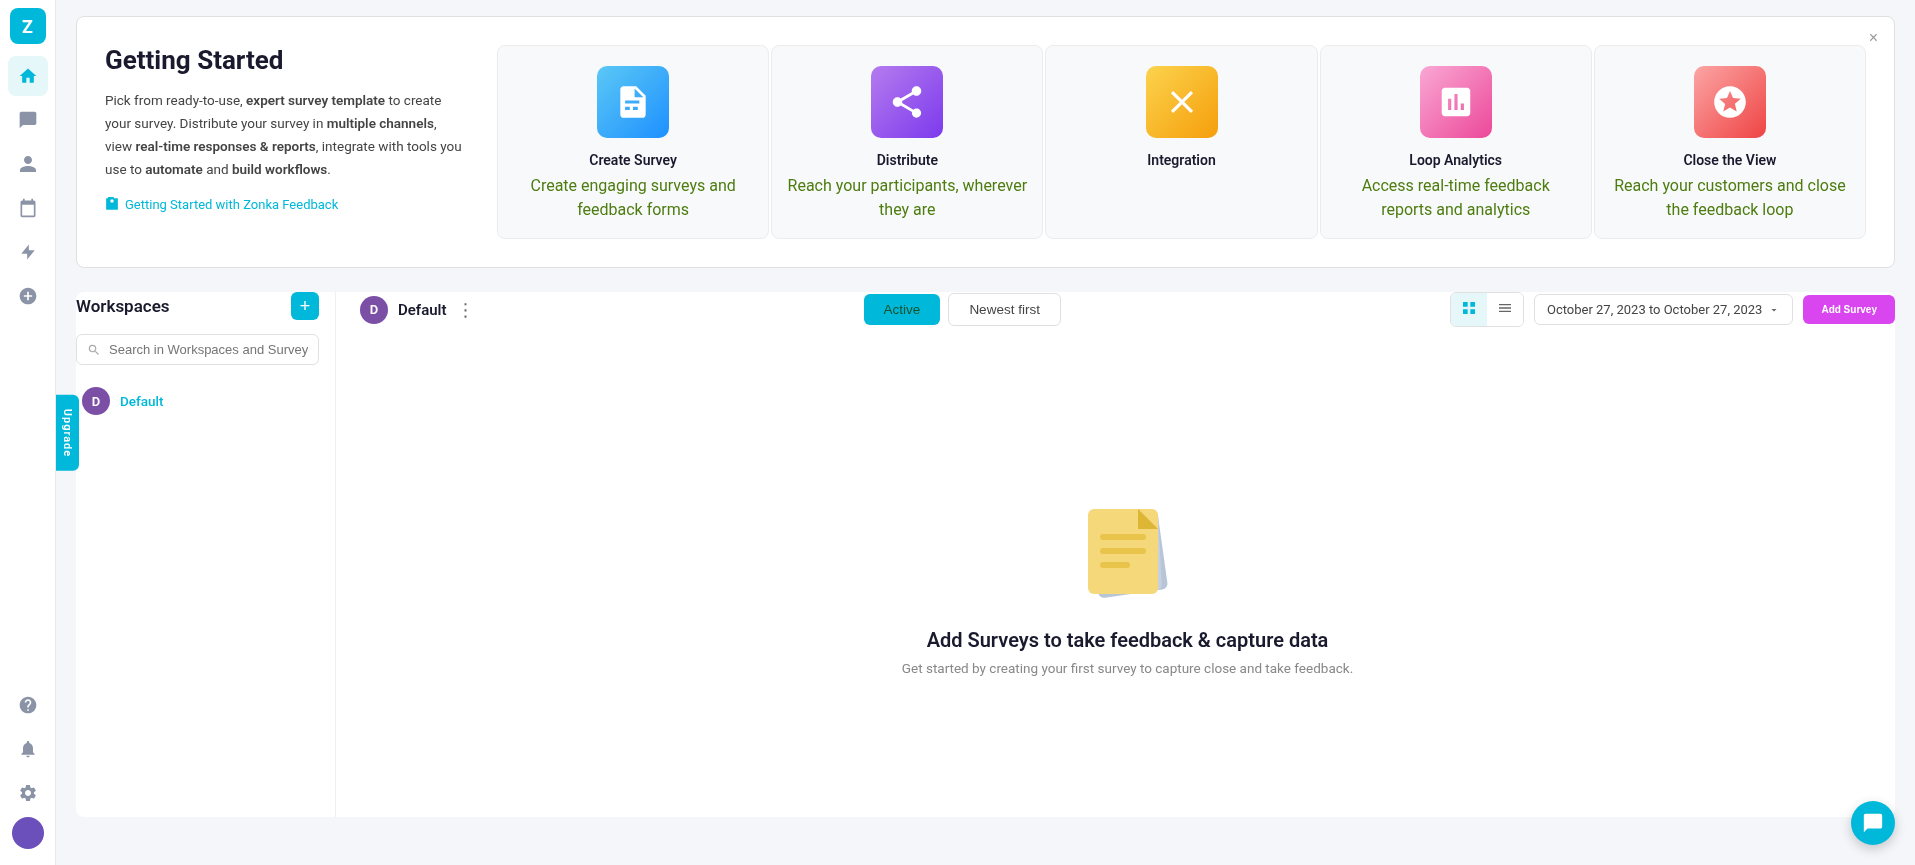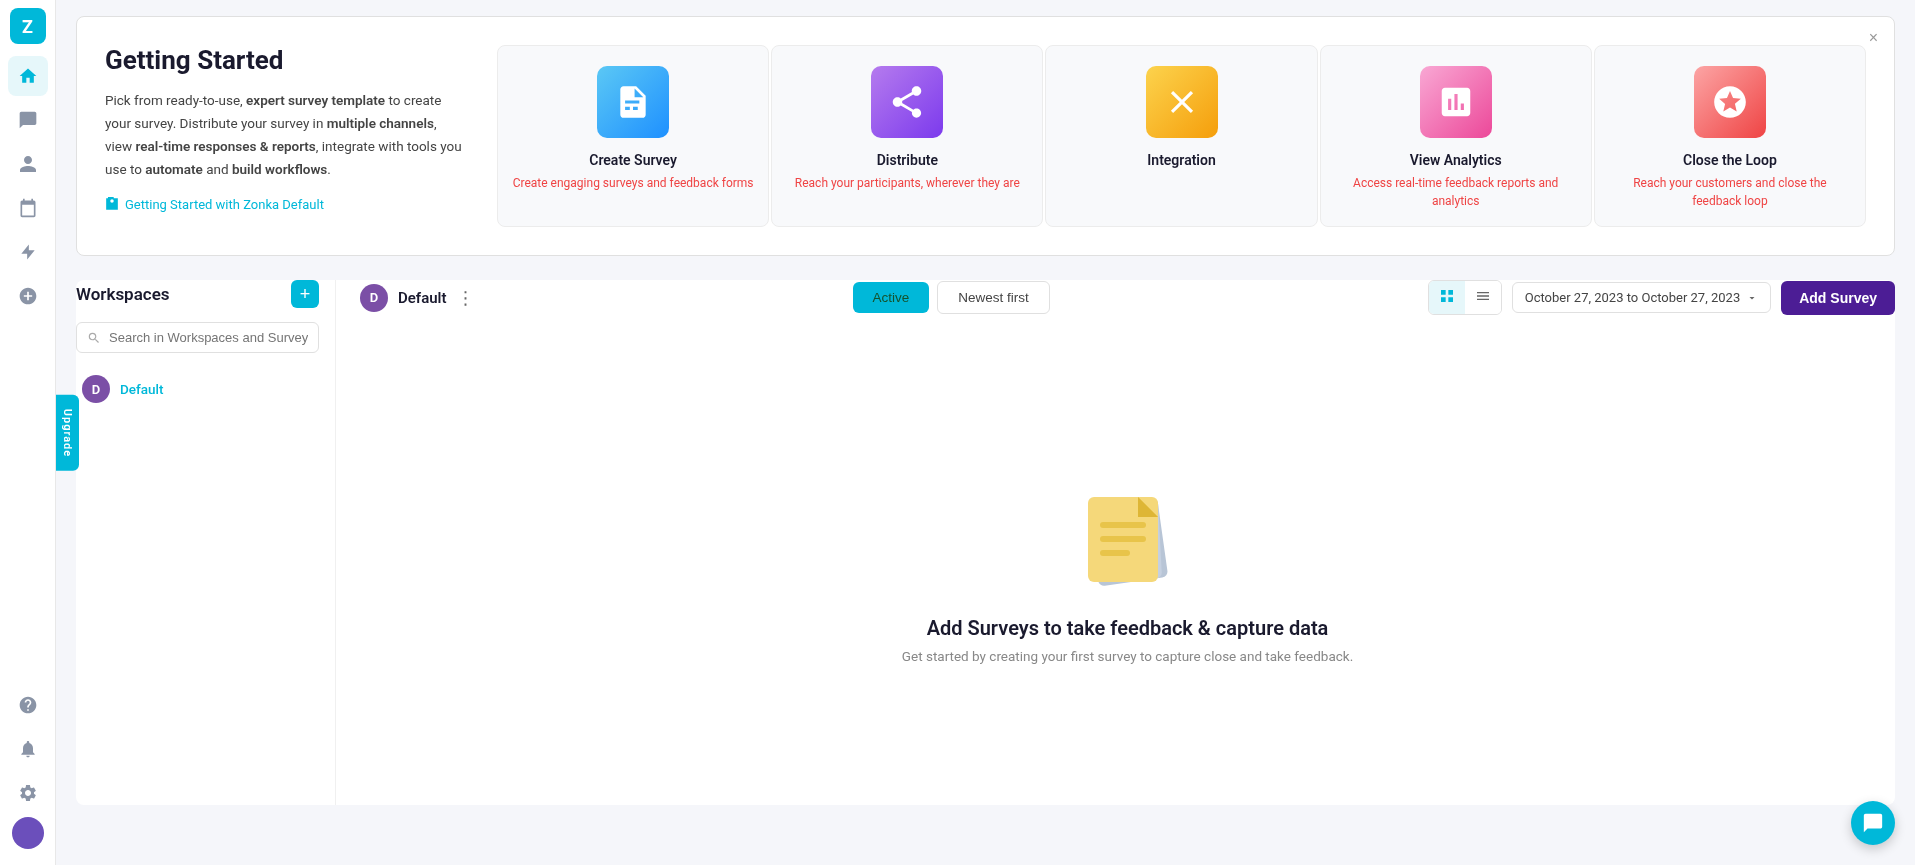--- a/index.html
+++ b/index.html
@@ -152,22 +152,22 @@
       cursor: pointer;
       min-width: 0;
     }
     .feature-card-title {
       font-size: 14px;
       font-weight: 600;
       color: #1a1a2e;
       margin-bottom: 6px;
     }
     .feature-card-desc {
-      font-size: 12px;
-      color: #ef4444;
+      font-size: 16px;
+      color: #4d7c0f;
       line-height: 1.5;
     }
 
     .card-icon-box {
       width: 72px;
       height: 72px;
       border-radius: 10px;
       display: flex;
       align-items: center;
       justify-content: center;
@@ -314,26 +314,26 @@
       color: #444;
       border: 1px solid #e0e0e0;
     }
 
     .ws-controls-right {
       display: flex;
       align-items: center;
       gap: 10px;
     }
     .add-survey-btn {
-      background: #4c1d95;
+      background: #d946ef;
       color: white;
       border: none;
       border-radius: 6px;
       padding: 9px 18px;
-      font-size: 14px;
+      font-size: 10px;
       font-weight: 600;
       cursor: pointer;
     }
 
     .view-toggle {
       display: flex;
       border: 1px solid #e0e0e0;
       border-radius: 6px;
       overflow: hidden;
     }
@@ -498,21 +498,21 @@
 
     <div class="gs-left">
       <h1 class="gs-title">Getting Started</h1>
       <p class="gs-desc">
         Pick from ready-to-use, <strong>expert survey template</strong> to create your survey. Distribute your survey in <strong>multiple channels</strong>, view <strong>real-time responses &amp; reports</strong>, integrate with tools you use to <strong>automate</strong> and <strong>build workflows</strong>.
       </p>
       <a class="gs-link">
         <svg width="14" height="14" viewBox="0 0 24 24" fill="currentColor">
             <path d="M18 2h-3a5 5 0 00-10 0H2v20h20V2h-4zM12 4a3 3 0 110 6 3 3 0 010-6z"></path>
           </svg>
-        <span>Getting Started with Zonka Default</span>
+        <span>Getting Started with Zonka Feedback</span>
       </a>
     </div>
 
     <div class="feature-cards">
 
       <div class="feature-card">
         <div class="card-icon-box" style="background: linear-gradient(135deg, #5bc8f5 0%, #1e90ff 100%);">
           <svg width="38" height="38" viewBox="0 0 24 24" fill="white">
               <path d="M14 2H6c-1.1 0-2 .9-2 2v16c0 1.1.9 2 2 2h12c1.1 0 2-.9 2-2V8l-6-6zm-1 7V3.5L18.5 9H13zm-3 8H7v-2h3v2zm5 0h-3v-2h3v2zm1-4H7v-2h9v2z"></path>
             </svg>
@@ -539,31 +539,31 @@
         </div>
         <div class="feature-card-title">Integration</div>
       </div>
 
       <div class="feature-card">
         <div class="card-icon-box" style="background: linear-gradient(135deg, #f9a8d4 0%, #ec4899 100%);">
           <svg width="38" height="38" viewBox="0 0 24 24" fill="white">
               <path d="M19 3H5c-1.1 0-2 .9-2 2v14c0 1.1.9 2 2 2h14c1.1 0 2-.9 2-2V5c0-1.1-.9-2-2-2zM9 17H7v-7h2v7zm4 0h-2V7h2v10zm4 0h-2v-4h2v4z"></path>
             </svg>
         </div>
-        <div class="feature-card-title">View Analytics</div>
+        <div class="feature-card-title">Loop Analytics</div>
         <div class="feature-card-desc">Access real-time feedback reports and analytics</div>
       </div>
 
       <div class="feature-card">
         <div class="card-icon-box" style="background: linear-gradient(135deg, #fca5a5 0%, #ef4444 100%);">
           <svg width="38" height="38" viewBox="0 0 24 24" fill="white">
               <path d="M11.99 2C6.47 2 2 6.48 2 12s4.47 10 9.99 10C17.52 22 22 17.52 22 12S17.52 2 11.99 2zm4.24 16L12 15.45 7.77 18l1.12-4.81-3.73-3.23 4.92-.42L12 5l1.92 4.53 4.92.42-3.73 3.23L16.23 18z"></path>
             </svg>
         </div>
-        <div class="feature-card-title">Close the Loop</div>
+        <div class="feature-card-title">Close the View</div>
         <div class="feature-card-desc">Reach your customers and close the feedback loop</div>
       </div>
     </div>
   </div>
 
   <div class="workspaces-section">
     <div class="ws-layout">
 
       <div class="ws-left">
         <div class="ws-header">

